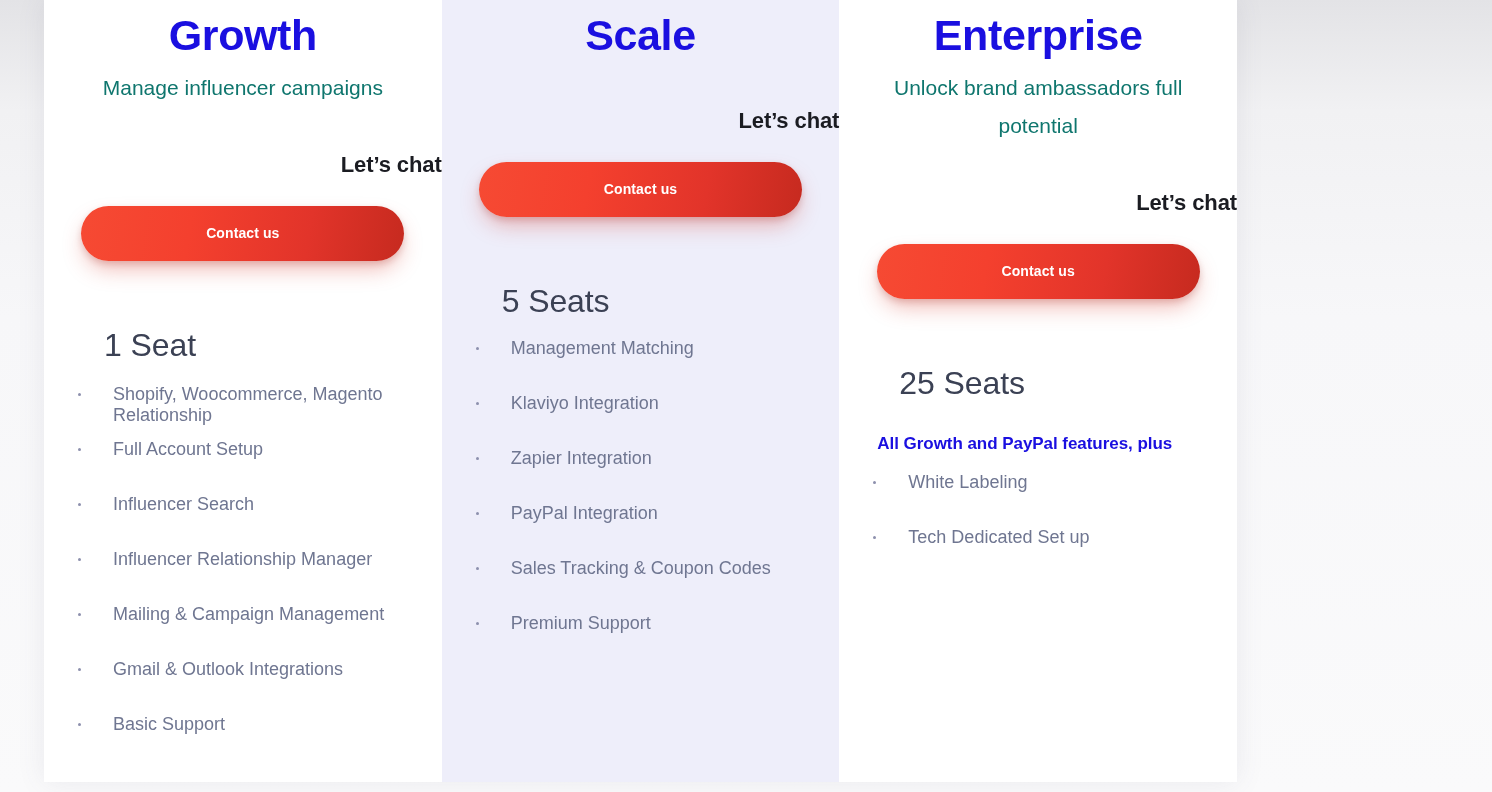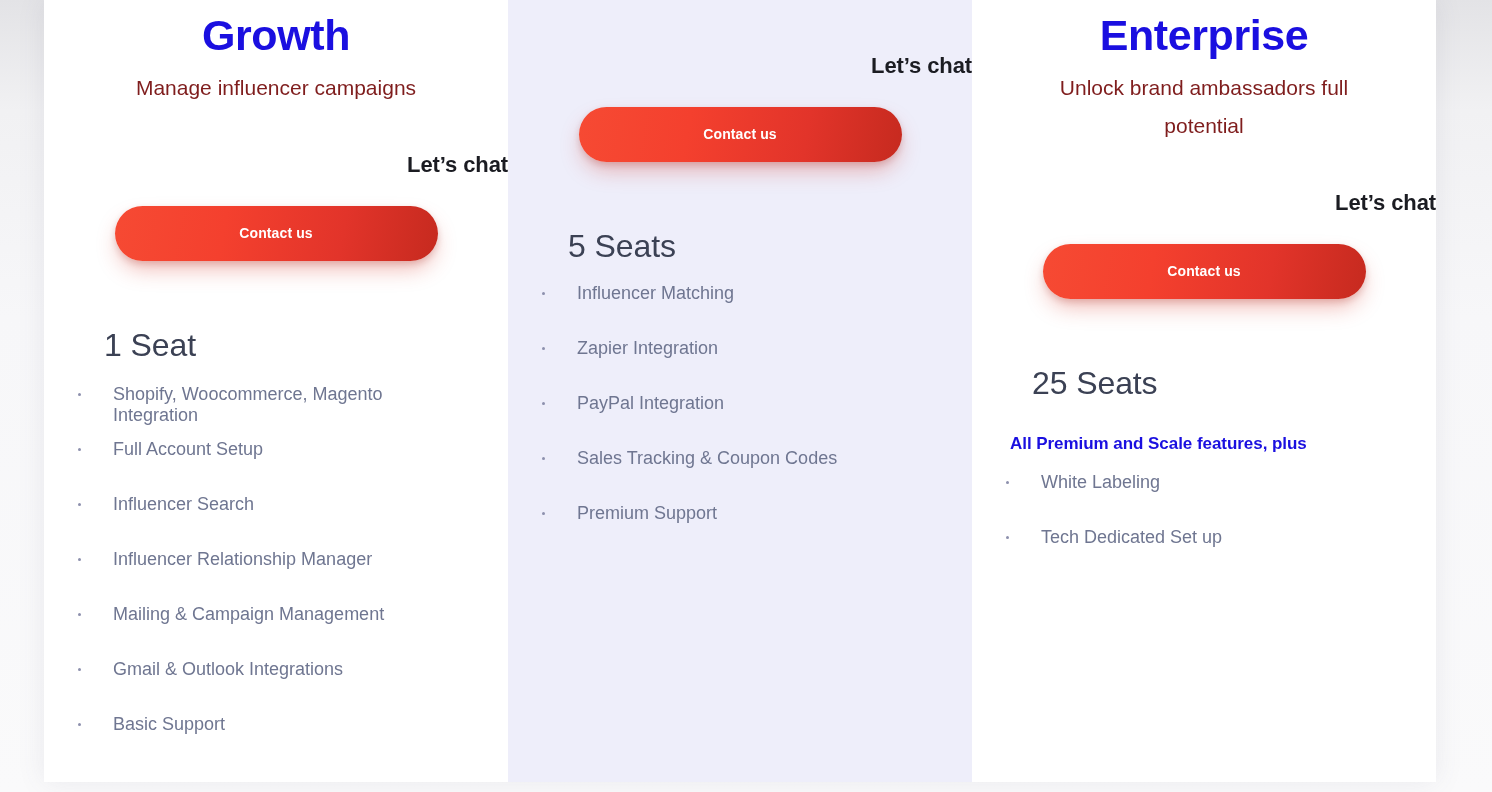--- a/index.html
+++ b/index.html
@@ -22,21 +22,21 @@
     height: 792px;
     background: linear-gradient(180deg, #e3e3e6 0%, #f1f1f3 14%, #f7f7f9 40%, #fafafb 100%);
     box-sizing: border-box;
   }
 
   
   .pricing-card {
     position: absolute;
     left: 44px;
     top: 0;
-    width: 1392px;
+    width: 1193px;
     height: 782px;
     background: #ffffff;
     box-shadow: 0 0 26px rgba(90, 90, 120, 0.10);
     display: flex;
     overflow: hidden;
   }
 
   .plan-col {
     width: 464px;
     box-sizing: border-box;
@@ -57,21 +57,21 @@
     font-weight: 700;
     letter-spacing: -0.4px;
     color: #1a0fe0;
     margin: 0;
     line-height: 1.28;
   }
 
   .plan-subtitle {
     font-size: 21px;
     line-height: 38px;
-    color: #7f1d1d;
+    color: #0f766e;
     margin: 6px 0 0 0;
     font-weight: 400;
     padding: 0 48px;
   }
 
   .plan-cta-label {
     font-size: 22px;
     font-weight: 700;
     color: #1b1c22;
     margin: 45px 0 0 0;
@@ -167,21 +167,21 @@
         <p class="plan-subtitle">Manage influencer campaigns</p>
         <p class="plan-cta-label">Let’s chat</p>
         <div class="contact-btn-wrap">
           <button class="contact-btn">Contact us</button>
         </div>
       </div>
       <p class="seats-line">1 Seat</p>
       <ul class="feature-list">
         <li class="feature-item">
           <span class="feature-bullet"></span>
-          <span class="feature-text">Shopify, Woocommerce, Magento Integration</span>
+          <span class="feature-text">Shopify, Woocommerce, Magento Relationship</span>
         </li>
         <li class="feature-item">
           <span class="feature-bullet"></span>
           <span class="feature-text">Full Account Setup</span>
         </li>
         <li class="feature-item">
           <span class="feature-bullet"></span>
           <span class="feature-text">Influencer Search</span>
         </li>
         <li class="feature-item">
@@ -198,30 +198,35 @@
         </li>
         <li class="feature-item">
           <span class="feature-bullet"></span>
           <span class="feature-text">Basic Support</span>
         </li>
       </ul>
     </div>
 
     <div class="plan-col featured scale">
       <div class="plan-head">
+        <h2 class="plan-title">Scale</h2>
         <p class="plan-cta-label">Let’s chat</p>
         <div class="contact-btn-wrap">
           <button class="contact-btn">Contact us</button>
         </div>
       </div>
       <p class="seats-line">5 Seats</p>
       <ul class="feature-list">
         <li class="feature-item">
           <span class="feature-bullet"></span>
-          <span class="feature-text">Influencer Matching</span>
+          <span class="feature-text">Management Matching</span>
+        </li>
+        <li class="feature-item">
+          <span class="feature-bullet"></span>
+          <span class="feature-text">Klaviyo Integration</span>
         </li>
         <li class="feature-item">
           <span class="feature-bullet"></span>
           <span class="feature-text">Zapier Integration</span>
         </li>
         <li class="feature-item">
           <span class="feature-bullet"></span>
           <span class="feature-text">PayPal Integration</span>
         </li>
         <li class="feature-item">
@@ -238,21 +243,21 @@
     <div class="plan-col enterprise">
       <div class="plan-head">
         <h2 class="plan-title">Enterprise</h2>
         <p class="plan-subtitle">Unlock brand ambassadors full potential</p>
         <p class="plan-cta-label">Let’s chat</p>
         <div class="contact-btn-wrap">
           <button class="contact-btn">Contact us</button>
         </div>
       </div>
       <p class="seats-line">25 Seats</p>
-      <p class="plus-line">All Premium and Scale features, plus</p>
+      <p class="plus-line">All Growth and PayPal features, plus</p>
       <ul class="feature-list">
         <li class="feature-item">
           <span class="feature-bullet"></span>
           <span class="feature-text">White Labeling</span>
         </li>
         <li class="feature-item">
           <span class="feature-bullet"></span>
           <span class="feature-text">Tech Dedicated Set up</span>
         </li>
       </ul>

